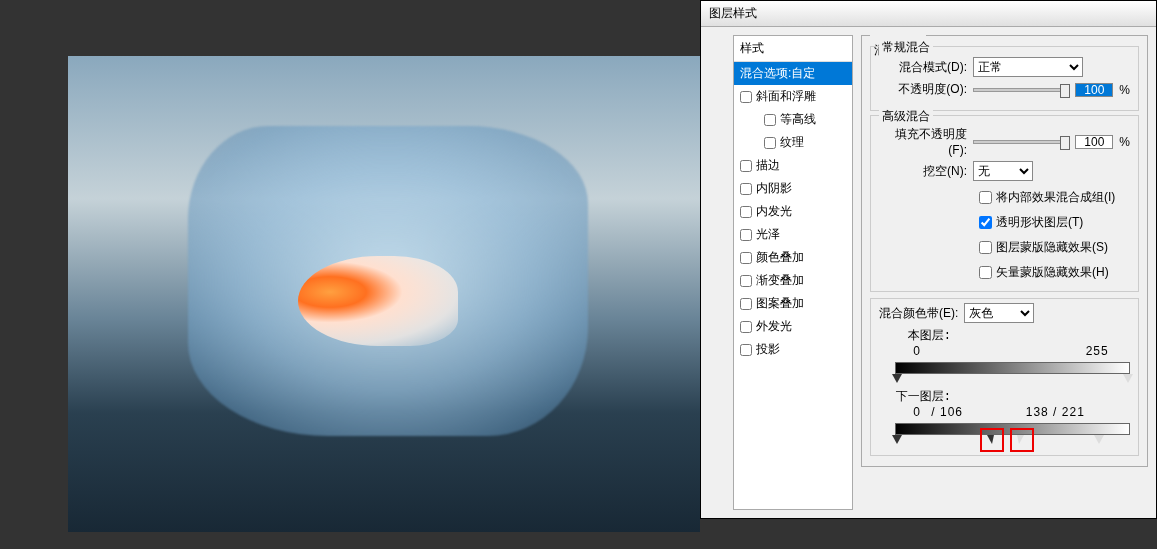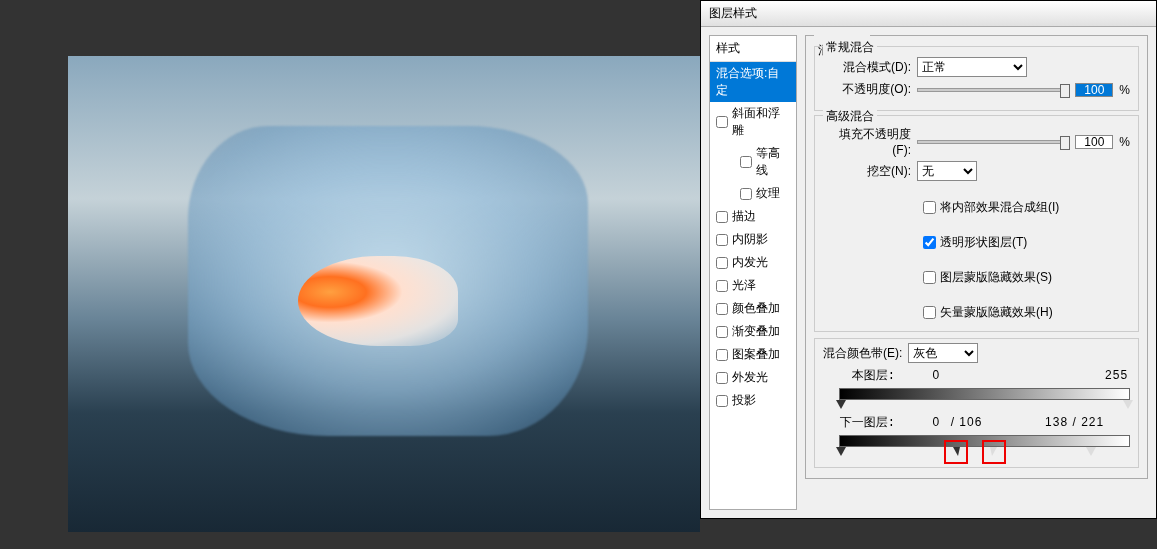--- a/index.html
+++ b/index.html
@@ -6,42 +6,42 @@
 body { background: #333; width: 1157px; height: 549px; overflow: hidden; position: relative; }
 
 .canvas-area { position: absolute; left: 68px; top: 56px; width: 632px; height: 476px; background: linear-gradient(to bottom, #8aa8bd 0%, #c5d2d8 30%, #6a8598 55%, #2a4050 75%, #182835 100%); overflow: hidden; }
 .ice-block { position: absolute; left: 120px; top: 70px; width: 400px; height: 310px; background: radial-gradient(ellipse at center, rgba(200,225,240,0.9) 0%, rgba(150,190,220,0.7) 50%, rgba(100,150,190,0.5) 80%, rgba(60,100,140,0.3) 100%); border-radius: 20% 30% 25% 35% / 30% 25% 35% 30%; filter: blur(1px); }
 .fish { position: absolute; left: 230px; top: 200px; width: 160px; height: 90px; background: radial-gradient(ellipse at 20% 40%, #ffa040 0%, #ff7020 20%, #ffe0d0 40%, rgba(255,240,230,0.7) 70%, transparent 100%); border-radius: 50% 40% 30% 50%; }
 
 .dialog { position: absolute; left: 700px; top: 0; width: 457px; height: 519px; background: #f0f0f0; border: 1px solid #000; }
 .titlebar { height: 26px; background: linear-gradient(to bottom, #fff, #e0e0e0); border-bottom: 1px solid #aaa; padding: 4px 8px; color: #000; }
 
 .dialog-body { display: flex; height: calc(100% - 26px); padding: 8px; gap: 8px; }
-.styles-panel { width: 88px; border: 1px solid #aaa; background: #fff; }
+.styles-panel { width: 120px; border: 1px solid #aaa; background: #fff; margin-left: 24px; }
 .styles-header { padding: 4px 6px; border-bottom: 1px solid #ddd; }
 .styles-list { }
 .style-item { padding: 3px 6px; display: flex; align-items: center; gap: 4px; }
 .style-item.selected { background: #0078d7; color: #fff; }
 .style-item.indent { padding-left: 30px; }
 .style-check { width: 12px; height: 12px; }
 
 .options-panel { flex: 1; display: flex; flex-direction: column; gap: 6px; }
 .fieldset { border: 1px solid #aaa; padding: 6px 8px 10px 8px; position: relative; }
 .fieldset-title { position: absolute; top: -8px; left: 8px; background: #f0f0f0; padding: 14px 4px; }
 .subfieldset { border: 1px solid #ccc; padding: 6px 8px 8px 8px; margin-top: 4px; position: relative; }
 .subfieldset-title { position: absolute; top: -8px; left: 8px; background: #f0f0f0; padding: 0 3px; }
 
 .row { display: flex; align-items: center; gap: 6px; margin: 4px 0; }
 .row-label { text-align: right; width: 88px; }
 select { height: 20px; border: 1px solid #888; background: #fff; }
 .slider { flex: 1; height: 4px; background: #ccc; position: relative; border: 1px solid #999; }
 .slider-thumb { position: absolute; top: -5px; width: 10px; height: 14px; background: #eee; border: 1px solid #666; }
 .num-input { width: 38px; height: 14px; border: 1px solid #888; text-align: center; }
 .num-input.hl { background: #0078d7; color: #fff; }
-.chk-row { display: flex; align-items: center; gap: 4px; margin: 18px 0 2px 100px; }
+.chk-row { display: flex; align-items: center; gap: 4px; margin: 8px 0 2px 100px; }
 .chk-row input { width: 13px; height: 13px; }
 .channels { display: flex; align-items: center; gap: 10px; }
 
 .blendif { margin-top: 6px; }
 .grad-row { margin: 2px 0 14px 0; position: relative; }
 .grad-label { text-align: right; width: 72px; display: inline-block; font-family: Liberation Mono, monospace; }
 .grad-vals { display: inline-block; margin-left: 28px; letter-spacing: 1px; }
 .grad-vals .v { display:inline-block; min-width:20px; text-align:center; }
 .grad-bar { height: 12px; background: linear-gradient(to right, #000, #fff); border: 1px solid #666; margin: 4px 0 0 16px; position: relative; }
 .grad-tri { position: absolute; bottom: -10px; width: 0; height: 0; border-left: 5px solid transparent; border-right: 5px solid transparent; border-top: 9px solid #333; }

